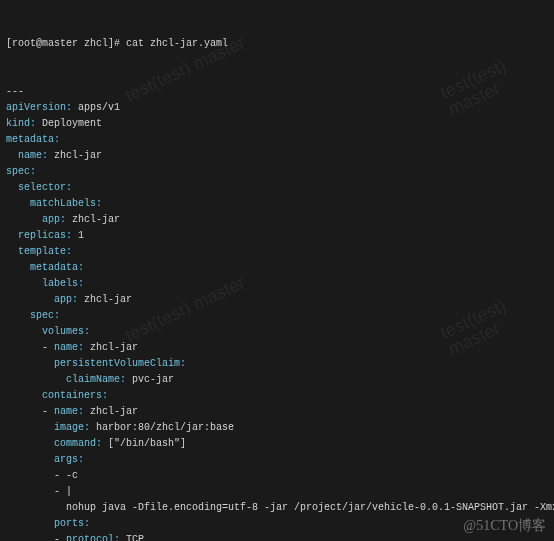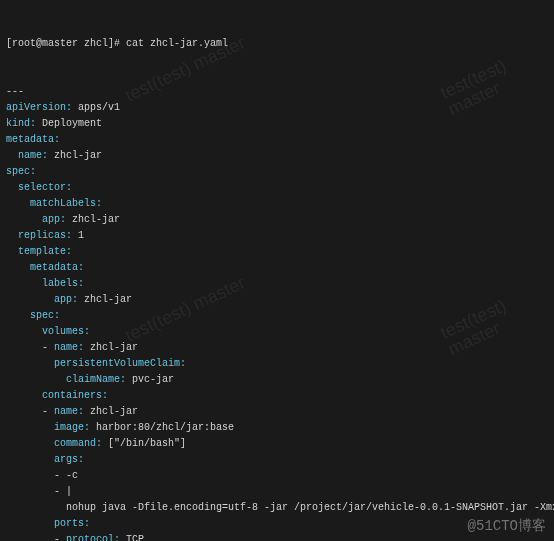--- a/index.html
+++ b/index.html
@@ -47,21 +47,21 @@
     .wm1 { top: 60px; left: 120px; }
     .wm2 { top: 60px; left: 440px; }
     .wm3 { top: 300px; left: 120px; }
     .wm4 { top: 300px; left: 440px; }
     .badge {
       position: absolute;
       bottom: 6px;
       right: 8px;
       color: rgba(200, 200, 200, 0.5);
       font-size: 14px;
-      font-family: Liberation Mono, monospace;
+      font-family: Liberation Serif, serif;
     }
   </style>
 </head>
 <body>
 
 <div class="terminal">
   <span class="line prompt">[root@master zhcl]# cat zhcl-jar.yaml</span>
   <div id="yaml-content"><span class="line">---</span><span class="line"><span class="yaml-key">apiVersion:</span><span class="yaml-value"> apps/v1</span></span><span class="line"><span class="yaml-key">kind:</span><span class="yaml-value"> Deployment</span></span><span class="line"><span class="yaml-key">metadata:</span><span class="yaml-value"></span></span><span class="line">  <span class="yaml-key">name:</span><span class="yaml-value"> zhcl-jar</span></span><span class="line"><span class="yaml-key">spec:</span><span class="yaml-value"></span></span><span class="line">  <span class="yaml-key">selector:</span><span class="yaml-value"></span></span><span class="line">    <span class="yaml-key">matchLabels:</span><span class="yaml-value"></span></span><span class="line">      <span class="yaml-key">app:</span><span class="yaml-value"> zhcl-jar</span></span><span class="line">  <span class="yaml-key">replicas:</span><span class="yaml-value"> 1</span></span><span class="line">  <span class="yaml-key">template:</span><span class="yaml-value"></span></span><span class="line">    <span class="yaml-key">metadata:</span><span class="yaml-value"></span></span><span class="line">      <span class="yaml-key">labels:</span><span class="yaml-value"></span></span><span class="line">        <span class="yaml-key">app:</span><span class="yaml-value"> zhcl-jar</span></span><span class="line">    <span class="yaml-key">spec:</span><span class="yaml-value"></span></span><span class="line">      <span class="yaml-key">volumes:</span><span class="yaml-value"></span></span><span class="line">      - <span class="yaml-key">name:</span><span class="yaml-value"> zhcl-jar</span></span><span class="line">        <span class="yaml-key">persistentVolumeClaim:</span><span class="yaml-value"></span></span><span class="line">          <span class="yaml-key">claimName:</span><span class="yaml-value"> pvc-jar</span></span><span class="line">      <span class="yaml-key">containers:</span><span class="yaml-value"></span></span><span class="line">      - <span class="yaml-key">name:</span><span class="yaml-value"> zhcl-jar</span></span><span class="line">        <span class="yaml-key">image:</span><span class="yaml-value"> harbor:80/zhcl/jar:base</span></span><span class="line">        <span class="yaml-key">command:</span><span class="yaml-value"> ["/bin/bash"]</span></span><span class="line">        <span class="yaml-key">args:</span><span class="yaml-value"></span></span><span class="line">        - -c</span><span class="line">        - |</span><span class="line">          nohup java -Dfile.encoding=utf-8 -jar /project/jar/vehicle-0.0.1-SNAPSHOT.jar -Xmx256M -Xms128M -</span><span class="line">        <span class="yaml-key">ports:</span><span class="yaml-value"></span></span><span class="line">        - <span class="yaml-key">protocol:</span><span class="yaml-value"> TCP</span></span></div>
 </div>
 

